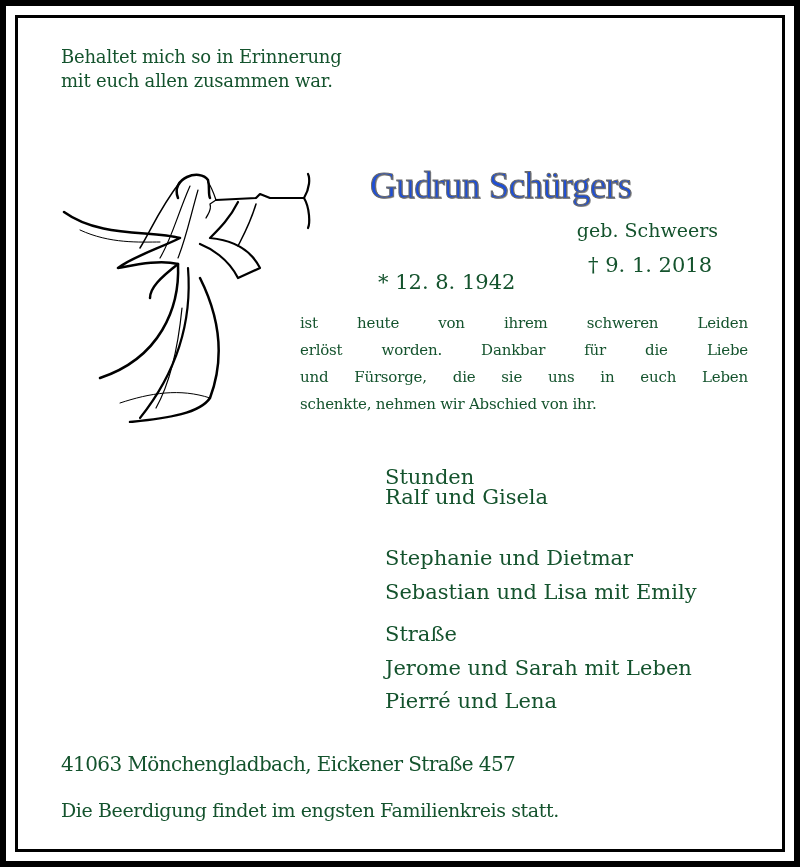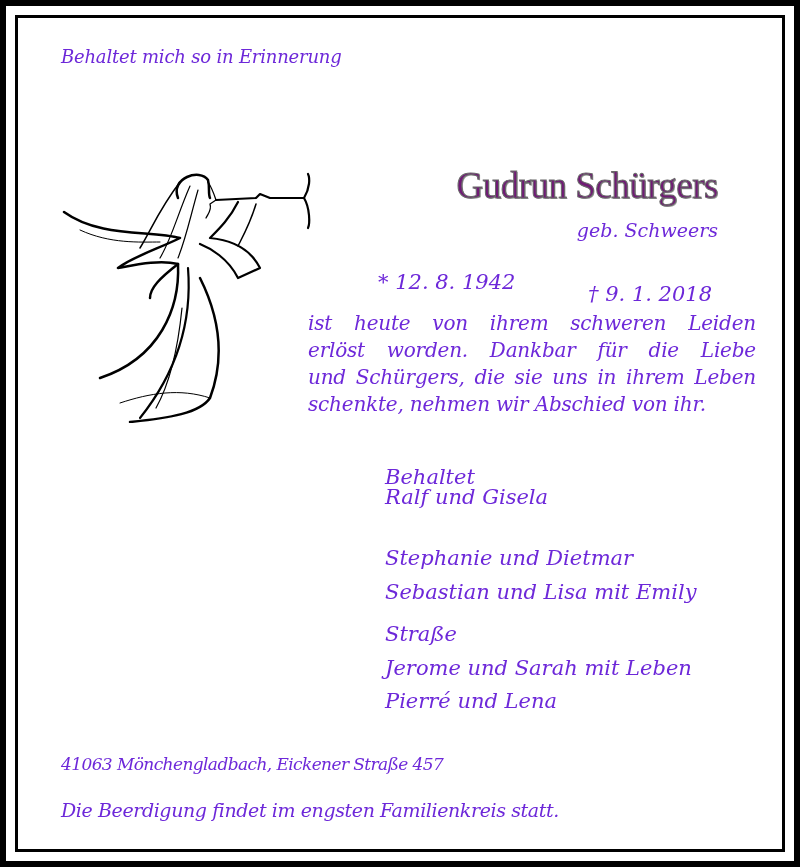--- a/index.html
+++ b/index.html
@@ -5,55 +5,56 @@
     html, body { margin: 0; padding: 0; background: #fff; }
     body { width: 800px; height: 867px; position: relative; overflow: hidden; }
     .frame-outer {
       position: absolute; left: 0; top: 0; width: 800px; height: 867px;
       box-sizing: border-box; border: 6px solid #000; background: #fff;
     }
     .frame-inner {
       position: absolute; left: 9px; top: 9px; right: 9px; bottom: 9px;
       border: 3px solid #000; background: #fff;
     }
-    .serif { font-family: "DejaVu Serif", "Liberation Serif", serif; color: #6d28d9; font-style: italic; }
+    .serif { font-family: "DejaVu Serif", "Liberation Serif", serif; color: #14532d; }
     .t { position: absolute; white-space: nowrap; }
     .motto { left: 61px; top: 45px; font-size: 18px; line-height: 24px; letter-spacing: -0.2px; }
     .name {
-      left: 370px; top: 163px; width: 348px; text-align: right;
-      font-size: 37px; line-height: 46px; color: #701a75;
+      left: 370px; top: 163px; width: 348px; text-align: left;
+      font-size: 37px; line-height: 46px; color: #1d4ed8;
       -webkit-text-stroke: 1px #6a6a6a;
       text-shadow: 1px 1px 0 #9a9a9a;
       letter-spacing: -0.5px;
     }
     .maiden { left: 370px; top: 217px; width: 348px; text-align: right; font-size: 19px; line-height: 26px; }
     .birth { left: 378px; top: 268px; font-size: 21px; line-height: 28px; }
-    .death { left: 588px; top: 251px; font-size: 21px; line-height: 28px; margin-top: 29px; }
+    .death { left: 588px; top: 251px; font-size: 21px; line-height: 28px; }
     .body-text {
-      left: 308px; top: 310px; width: 448px; white-space: normal;
-      font-size: 20px; line-height: 27px; text-align: justify; text-align-last: left;
+      left: 300px; top: 310px; width: 448px; white-space: normal;
+      font-size: 15px; line-height: 27px; text-align: justify; text-align-last: left;
       letter-spacing: -0.2px;
     }
     .body-text span { display: block; text-align: justify; text-align-last: justify; }
     .body-text span.last { text-align-last: left; }
     .family { left: 385px; top: 462px; font-size: 21px; }
     .family div { position: absolute; left: 0; white-space: nowrap; line-height: 30px; }
-    .address { left: 61px; top: 750px; font-size: 17px; line-height: 28px; letter-spacing: -0.6px; }
+    .address { left: 61px; top: 750px; font-size: 20px; line-height: 28px; letter-spacing: -0.6px; }
     .funeral { left: 61px; top: 798px; font-size: 19px; line-height: 24px; letter-spacing: -0.4px; }
     .angel { position: absolute; left: 60px; top: 168px; width: 260px; height: 255px; }
   </style>
 </head>
 <body>
 
 <div class="frame-outer">
   <div class="frame-inner"></div>
 </div>
 
 <div class="t serif motto">
   <div>Behaltet mich so in Erinnerung</div>
+  <div>mit euch allen zusammen war.</div>
 </div>
 
 <svg class="angel" viewBox="0 0 260 255" fill="none" stroke="#000" stroke-linecap="round" stroke-linejoin="round">
 
   <path d="M118 30 C 110 10, 140 0, 148 12 C 150 20, 148 26, 150 30" stroke-width="2.5"></path>
   <path d="M120 14 C 100 40, 92 60, 80 80" stroke-width="1.5"></path>
   <path d="M130 18 C 118 45, 112 70, 100 90" stroke-width="1.2"></path>
   <path d="M138 22 C 130 50, 126 70, 118 90" stroke-width="1.2"></path>
 
   <path d="M148 14 C 152 20, 154 26, 156 32 L 150 36 C 152 42, 148 46, 146 50" stroke-width="1.3"></path>
@@ -75,26 +76,26 @@
 </svg>
 
 <div class="t name">Gudrun Schürgers</div>
 <div class="t serif maiden">geb. Schweers</div>
 <div class="t serif birth">* 12. 8. 1942</div>
 <div class="t serif death">† 9. 1. 2018</div>
 
 <div class="t serif body-text">
   <span>ist heute von ihrem schweren Leiden</span>
   <span>erlöst worden. Dankbar für die Liebe</span>
-  <span>und Schürgers, die sie uns in ihrem Leben</span>
+  <span>und Fürsorge, die sie uns in euch Leben</span>
   <span class="last">schenkte, nehmen wir Abschied von ihr.</span>
 </div>
 
 <div class="t serif family">
-  <div style="top:0px">Behaltet</div>
+  <div style="top:0px">Stunden</div>
   <div style="top:20px">Ralf und Gisela</div>
   <div style="top:81px">Stephanie und Dietmar</div>
   <div style="top:115px">Sebastian und Lisa mit Emily</div>
   <div style="top:157px">Straße</div>
   <div style="top:191px">Jerome und Sarah mit Leben</div>
   <div style="top:224px">Pierré und Lena</div>
 </div>
 
 <div class="t serif address">41063 Mönchengladbach, Eickener Straße 457</div>
 <div class="t serif funeral">Die Beerdigung findet im engsten Familienkreis statt.</div>

